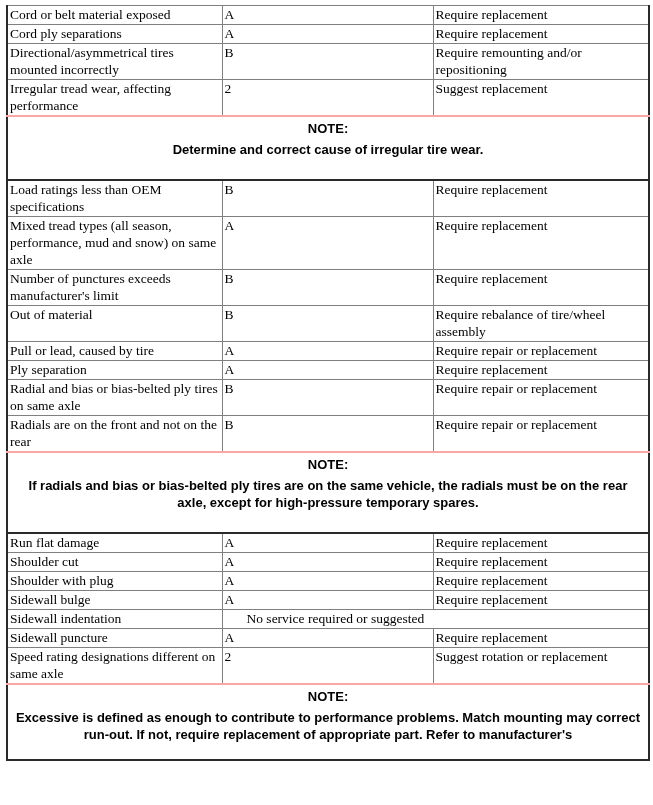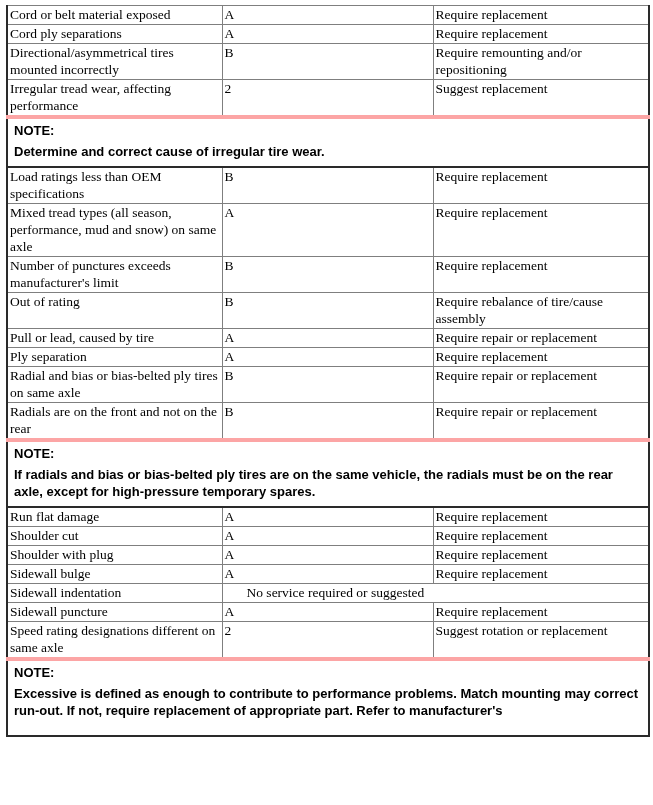--- a/index.html
+++ b/index.html
@@ -44,29 +44,30 @@
     line-height: 17px;
     font-family: "Liberation Serif", serif;
     color: #000000;
     overflow: hidden;
   }
   td.merged-cell {
     padding-left: 24px;
     margin-top: 23px;
   }
   tr.note-row td {
-    border-top: 4px solid #fca5a5;
+    border-top: 2px solid #fca5a5;
     border-bottom: 2px solid #2a2a2a;
     border-left: none;
     border-right: none;
     font-family: "Liberation Sans", sans-serif;
     font-weight: bold;
     font-size: 13px;
     line-height: 17px;
-    padding: 3px 6px 6px 6px;
+    padding: 3px 6px 21px 6px;
+    text-align: center;
   }
   tr.note-row .note-label {
     margin-bottom: 4px;
   }
   tr.note-row:last-child td {
     padding-bottom: 16px;
   }
 </style>
 </head>
 <body>
@@ -114,23 +115,23 @@
           <td class="condition-cell">Mixed tread types (all season, performance, mud and snow) on same axle</td>
           <td class="code-cell">A</td>
           <td class="action-cell">Require replacement</td>
         </tr>
         <tr>
           <td class="condition-cell">Number of punctures exceeds manufacturer's limit</td>
           <td class="code-cell">B</td>
           <td class="action-cell">Require replacement</td>
         </tr>
         <tr>
-          <td class="condition-cell">Out of rating</td>
+          <td class="condition-cell">Out of material</td>
           <td class="code-cell">B</td>
-          <td class="action-cell">Require rebalance of tire/cause assembly</td>
+          <td class="action-cell">Require rebalance of tire/wheel assembly</td>
         </tr>
         <tr>
           <td class="condition-cell">Pull or lead, caused by tire</td>
           <td class="code-cell">A</td>
           <td class="action-cell">Require repair or replacement</td>
         </tr>
         <tr>
           <td class="condition-cell">Ply separation</td>
           <td class="code-cell">A</td>
           <td class="action-cell">Require replacement</td>

